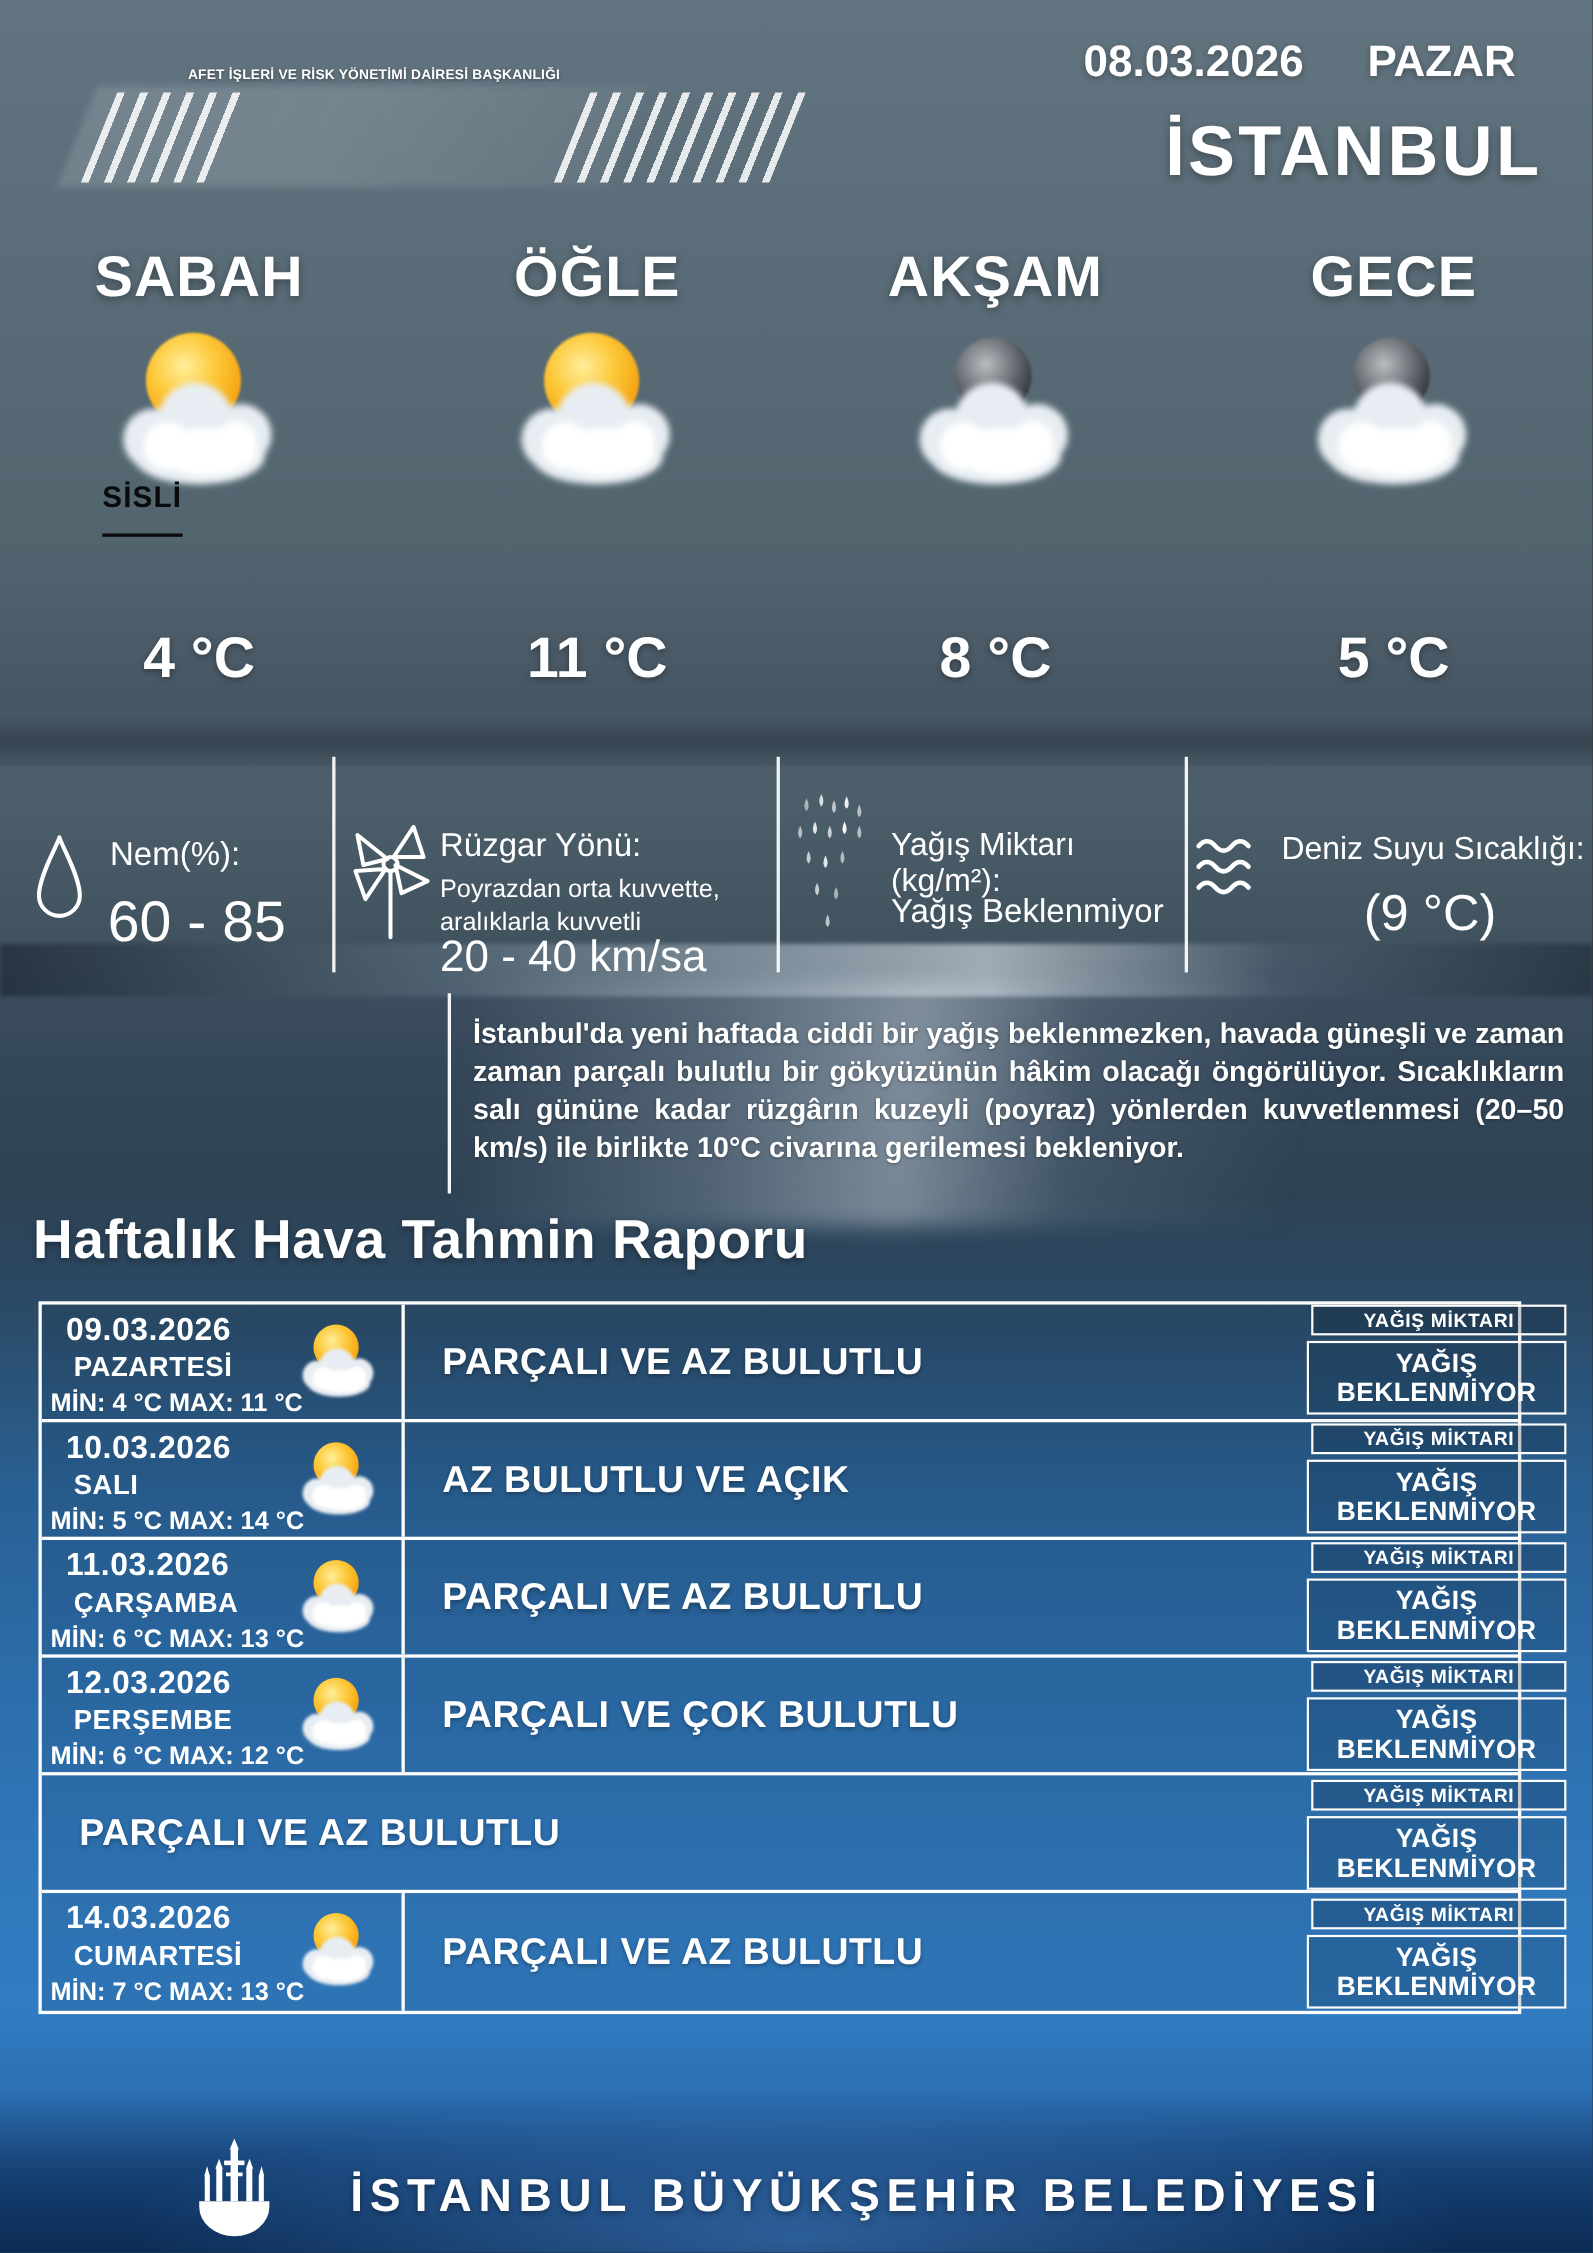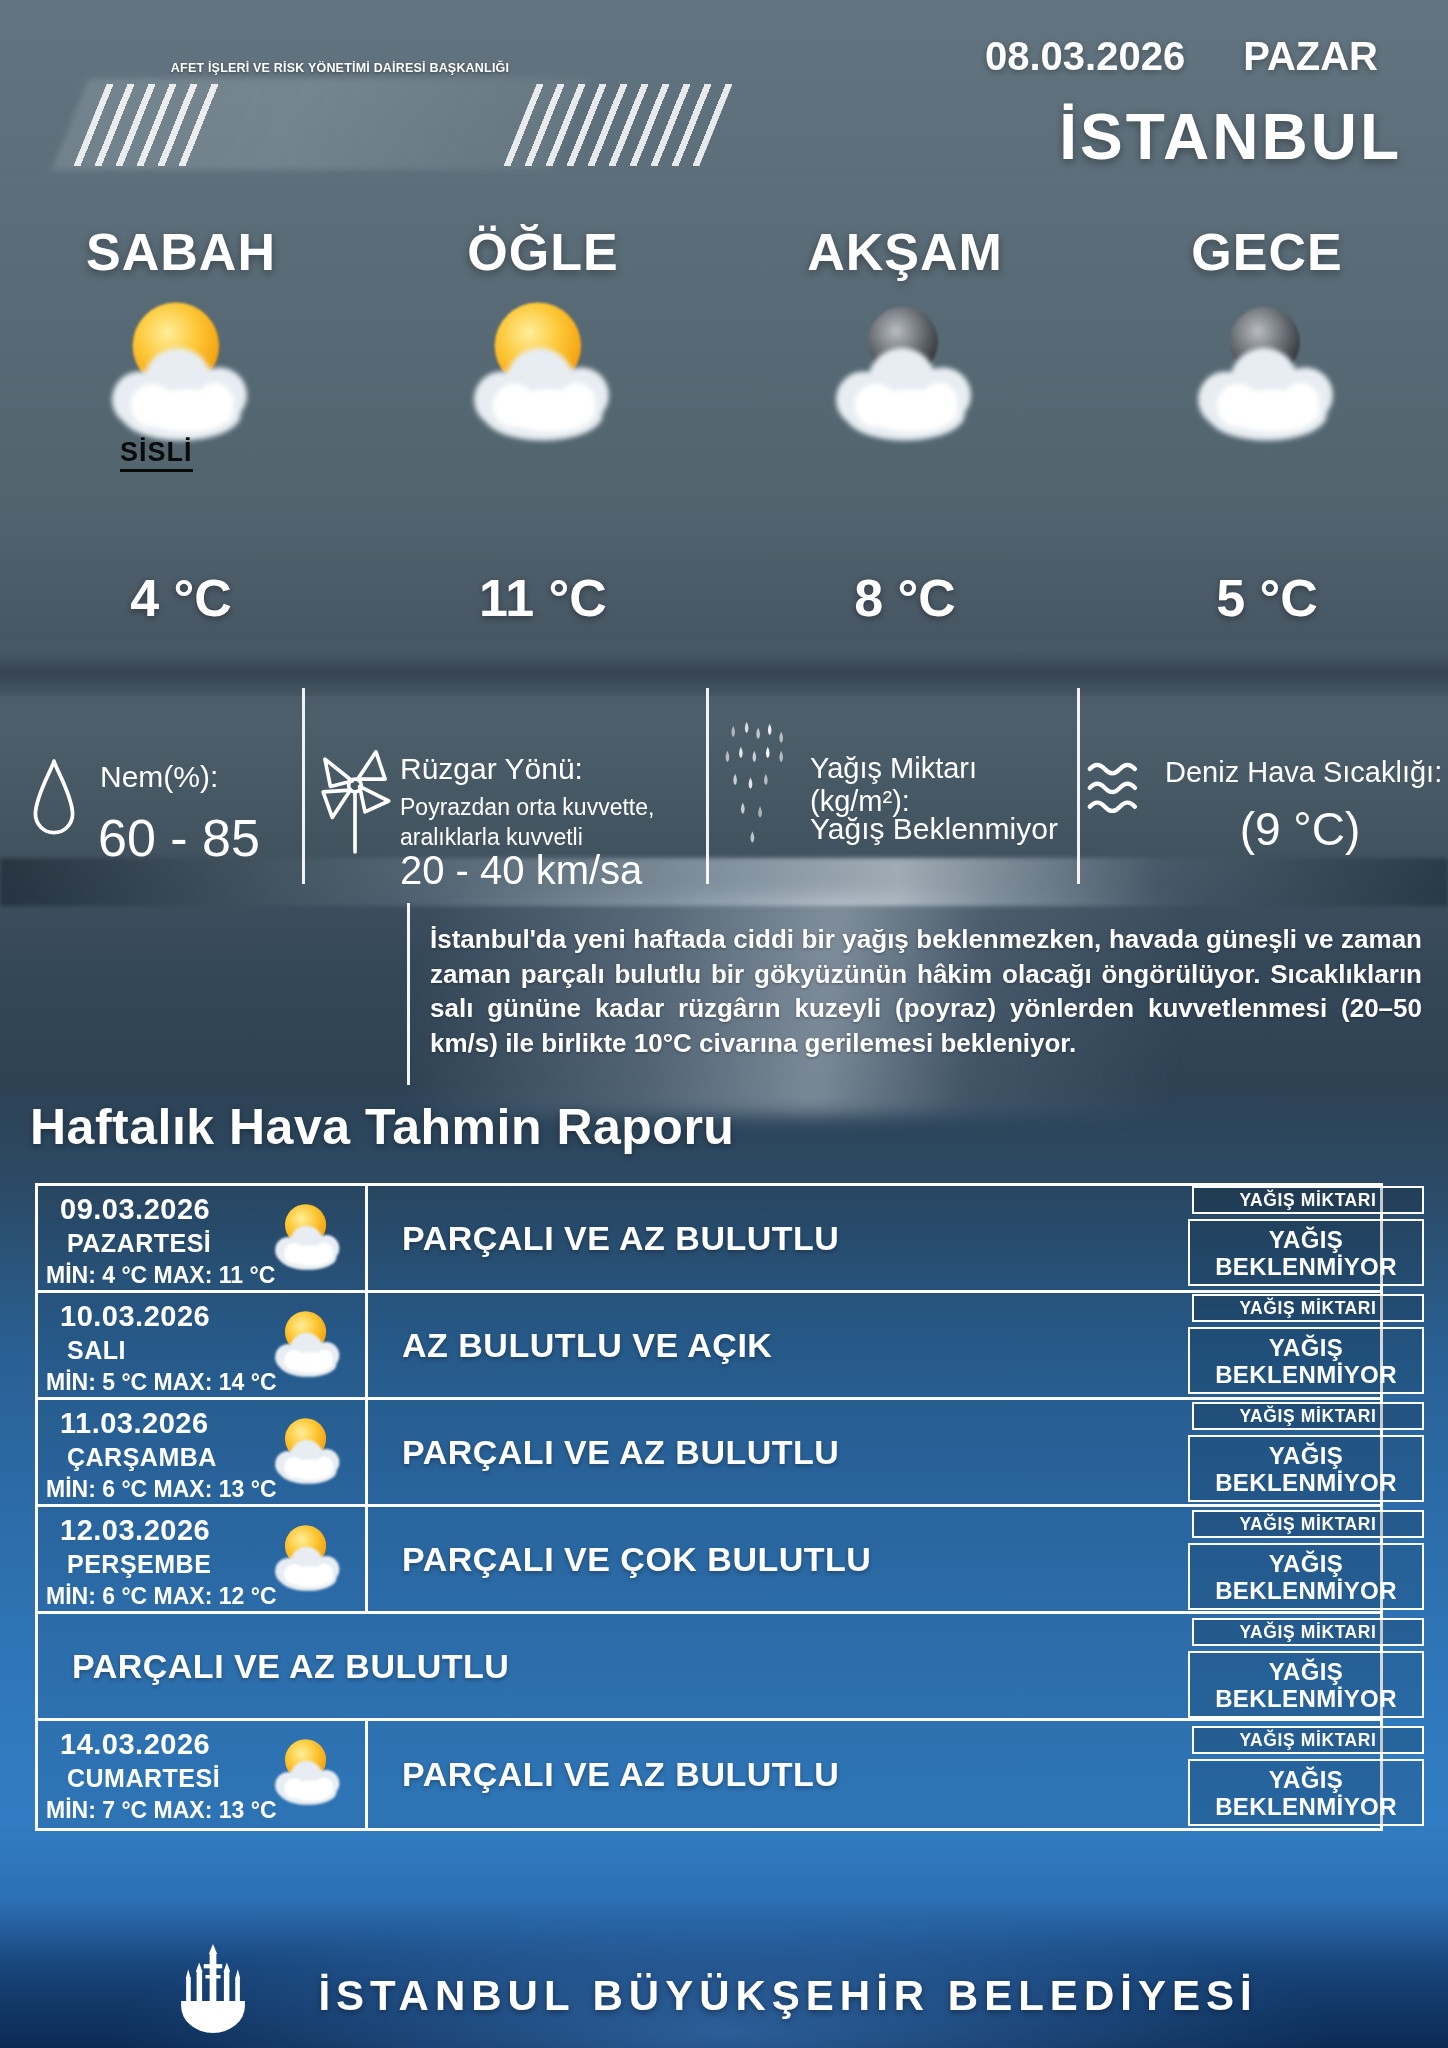--- a/index.html
+++ b/index.html
@@ -35,21 +35,21 @@
   .akom .red-o{color:#e3191f;}
   .date-row{right:70px;top:34px;display:flex;gap:58px;font-size:40px;font-weight:700;text-shadow:0 2px 6px rgba(0,0,0,.3);}
   .city{right:46px;top:100px;font-size:64px;font-weight:800;letter-spacing:3px;text-shadow:0 3px 8px rgba(0,0,0,.35);}
 
   .periods{left:0;top:222px;width:1448px;display:grid;grid-template-columns:repeat(4,1fr);}
   .pcol{position:relative;height:430px;}
   .plabel{position:absolute;top:0;left:0;width:100%;text-align:center;font-size:52px;font-weight:800;letter-spacing:1px;text-shadow:0 3px 8px rgba(0,0,0,.35);}
   .picon-wrap{position:absolute;top:62px;left:50%;transform:translateX(-50%);width:210px;height:175px;}
   .picon{width:210px;height:175px;}
   .ptemp{position:absolute;top:346px;left:0;width:100%;text-align:center;font-size:52px;font-weight:800;text-shadow:0 2px 6px rgba(0,0,0,.35);}
-  .sisli{position:absolute;left:93px;top:215px;font-size:27px;font-weight:800;color:#0a0a0a;border-bottom:3.5px solid #0a0a0a;padding-bottom:1px;letter-spacing:1px;margin-left:27px;}
+  .sisli{position:absolute;left:93px;top:215px;font-size:27px;font-weight:800;color:#0a0a0a;border-bottom:3.5px solid #0a0a0a;padding-bottom:17px;letter-spacing:1px;}
 
   .vdiv{position:absolute;top:688px;height:196px;width:2.5px;background:rgba(255,255,255,.92);}
   .metric{position:absolute;top:690px;height:192px;}
   .m-label{position:absolute;font-weight:400;}
   .m-value{position:absolute;font-weight:400;}
 
   .dikkat-title{left:28px;top:938px;font-size:94px;font-weight:900;letter-spacing:1px;text-shadow:0 3px 10px rgba(0,0,0,.4);}
   .dikkat-line{left:407px;top:903px;width:3px;height:182px;background:rgba(255,255,255,.95);}
   .dikkat-text{left:430px;top:922px;width:992px;font-size:26px;font-weight:700;line-height:34.5px;text-align:justify;text-shadow:0 1px 3px rgba(0,0,0,.35);}
 
@@ -230,21 +230,21 @@
   </div>
 
   <div class="metric" style="left:1077px;width:371px">
     <svg class="abs" style="left:8px;top:64px" width="66" height="64" viewBox="0 0 70 62">
       <g fill="none" stroke="#fff" stroke-width="4.5" stroke-linecap="round">
         <path d="M5 13 q8 -9 16 0 t16 0 t16 0"></path>
         <path d="M5 33 q8 -9 16 0 t16 0 t16 0"></path>
         <path d="M5 53 q8 -9 16 0 t16 0 t16 0"></path>
       </g>
     </svg>
-    <div class="m-label" style="left:88px;top:66px;font-size:29px">Deniz Hava Sıcaklığı:</div>
+    <div class="m-label" style="left:88px;top:66px;font-size:29px">Deniz Suyu Sıcaklığı:</div>
     <div class="m-value" style="left:88px;top:112px;width:270px;text-align:center;font-size:46px">(9 °C)</div>
   </div>
 
   <div class="abs dikkat-line"></div>
   <div class="abs dikkat-text">İstanbul'da yeni haftada ciddi bir yağış beklenmezken, havada güneşli ve zaman zaman parçalı bulutlu bir gökyüzünün hâkim olacağı öngörülüyor. Sıcaklıkların salı gününe kadar rüzgârın kuzeyli (poyraz) yönlerden kuvvetlenmesi (20–50 km/s) ile birlikte 10°C civarına gerilemesi bekleniyor.</div>
 
   <div class="abs weekly-title">Haftalık Hava Tahmin Raporu</div>
 
   <div class="abs wtable">
     <div class="trow">

